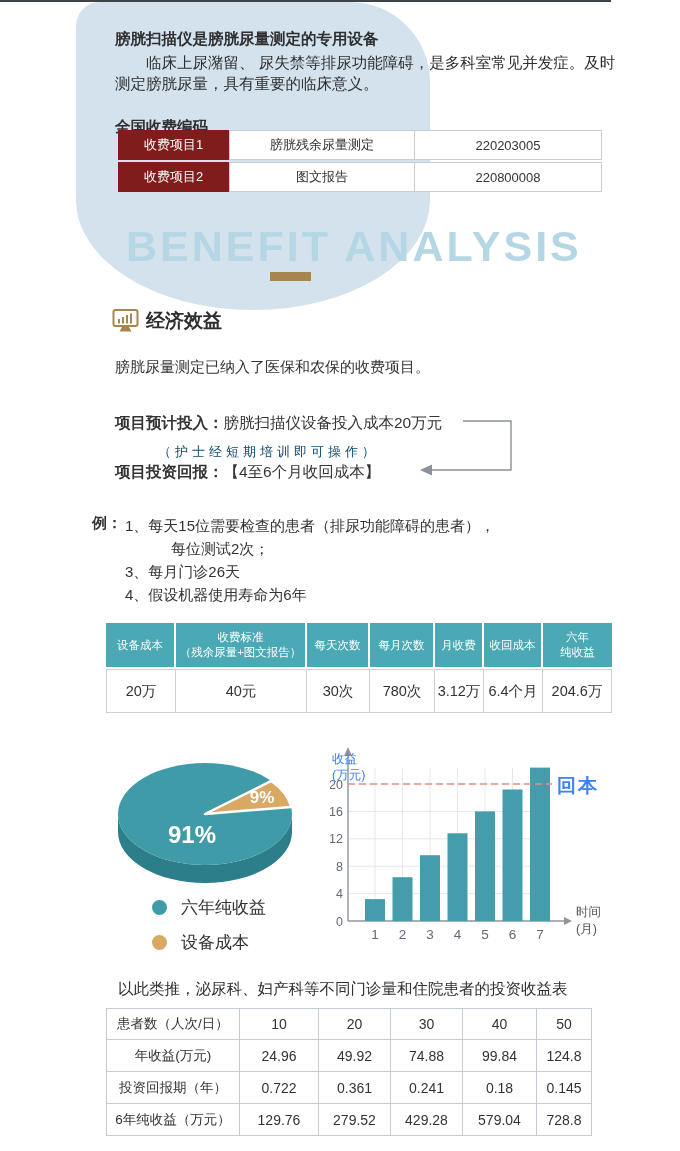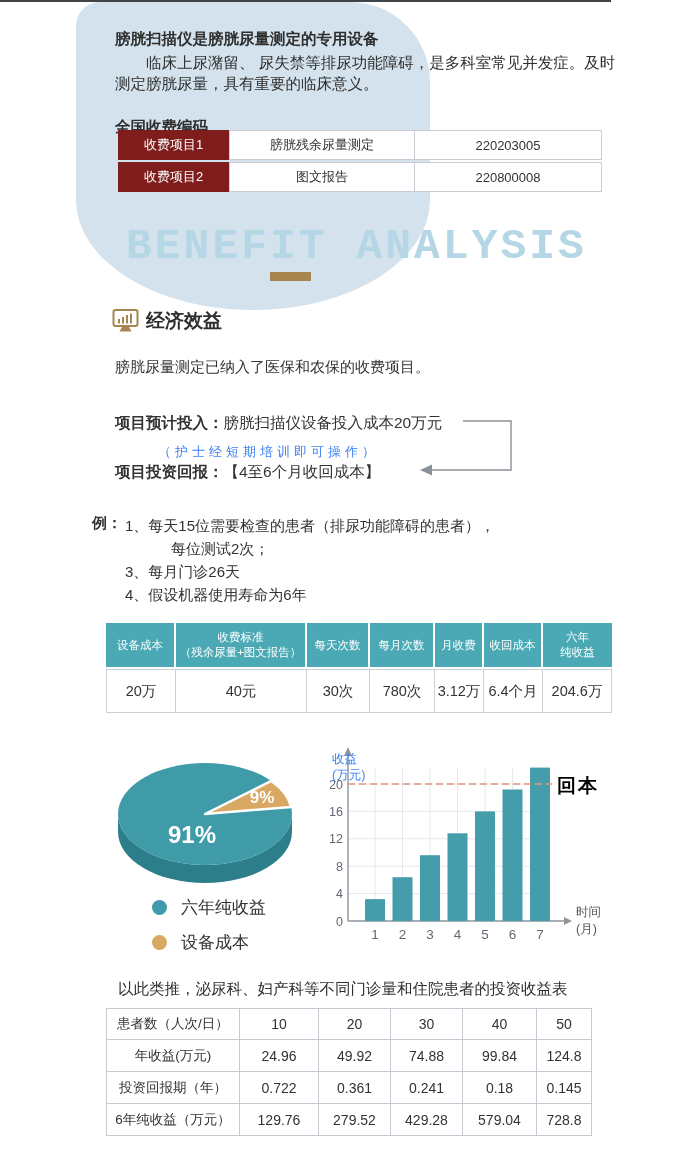--- a/index.html
+++ b/index.html
@@ -15,28 +15,28 @@
   .intro-body{left:115px;top:52px;width:504px;font-size:15.5px;line-height:21px;text-indent:2em;color:#2f2f2f;margin:0;}
   .fee-heading{left:115px;top:117px;font-size:15.5px;font-weight:bold;color:#2f2f2f;}
   
   .fee-table{left:118px;top:130px;width:484px;}
   .fee-row{display:flex;height:30px;margin-bottom:2px;}
   .fee-cell{box-sizing:border-box;display:flex;align-items:center;justify-content:center;font-size:13px;}
   .fee-label{width:111px;background:#7f1d1d;color:#fff;}
   .fee-item{width:186px;background:#fff;border:1px solid #c9ced6;color:#333;}
   .fee-codecell{width:187px;background:#fff;border:1px solid #c9ced6;border-left:none;color:#333;}
   
-  .watermark{left:126px;top:222px;font-size:43px;font-weight:bold;letter-spacing:3px;color:#b5d7e5;white-space:nowrap;font-family:Liberation Mono, monospace;}
+  .watermark{left:126px;top:222px;font-size:43px;font-weight:bold;letter-spacing:3px;color:#b5d7e5;white-space:nowrap;}
   .section-title{left:117px;top:257px;font-size:31px;font-weight:bold;letter-spacing:2px;color:#37a0ae;}
   .gold-dash{left:270px;top:272px;width:41px;height:9px;background:#a6854e;}
   
   .econ-heading{left:146px;top:308px;font-size:19px;font-weight:bold;color:#2f2f2f;}
   .econ-intro{left:115px;top:358px;font-size:15px;}
   .invest-line{left:115px;top:413px;font-size:15.5px;}
-  .invest-note{left:158px;top:443px;font-size:13px;letter-spacing:4px;color:#3b82f6;}
+  .invest-note{left:158px;top:443px;font-size:13px;letter-spacing:4px;color:#0c4a6e;}
   .return-line{left:115px;top:462px;font-size:15.5px;}
   .lbl-b{font-weight:bold;}
   
   .ex-label{left:92px;top:514px;font-size:15px;font-weight:bold;}
   .ex-items{left:125px;top:514px;width:500px;}
   .ex-item{font-size:15px;line-height:23px;}
   .ex-indent{padding-left:46px;}
   
   .results-table{left:106px;top:623px;width:512px;}
   .rt-row{display:flex;}
@@ -50,21 +50,21 @@
   .c0{width:70px}.c1{width:131px}.c2{width:63px}.c3{width:65px}.c4{width:49px}.c5{width:59px}.c6{width:69px}
   
   .legend{left:152px;top:896px;}
   .legend-item{display:flex;align-items:center;margin-bottom:12px;}
   .legend-dot{width:15px;height:15px;border-radius:50%;margin-right:14px;flex:none;}
   .legend-label{font-size:17px;color:#333;}
   
   .preline{white-space:pre-line;}
   .ylab{left:332px;top:752px;font-size:12.5px;line-height:1.25;color:#3b82f6;}
   .xlab{left:576px;top:904px;font-size:12.5px;line-height:1.35;color:#555;}
-  .huiben{left:557px;top:773px;font-size:19px;font-weight:bold;letter-spacing:2px;color:#000000;}
+  .huiben{left:557px;top:773px;font-size:19px;font-weight:bold;letter-spacing:2px;color:#3b82f6;}
   
   .scale-title{left:118px;top:979px;font-size:15.5px;color:#2f2f2f;}
   .scale-table{left:106px;top:1008px;width:486px;}
   .st-row{display:flex;}
   .st-cell{box-sizing:border-box;height:32px;display:flex;align-items:center;justify-content:center;background:#fff;
            border-right:1px solid #c6ccd3;border-bottom:1px solid #c6ccd3;font-size:14px;color:#333;}
   .st-row:first-child .st-cell{border-top:1px solid #c6ccd3;}
   .st-cell:first-child{border-left:1px solid #c6ccd3;width:134px;font-size:13.5px;}
   .st-cell:nth-child(2){width:79px}.st-cell:nth-child(3){width:72px}
   .st-cell:nth-child(4){width:72px}.st-cell:nth-child(5){width:74px}.st-cell:nth-child(6){width:55px}

